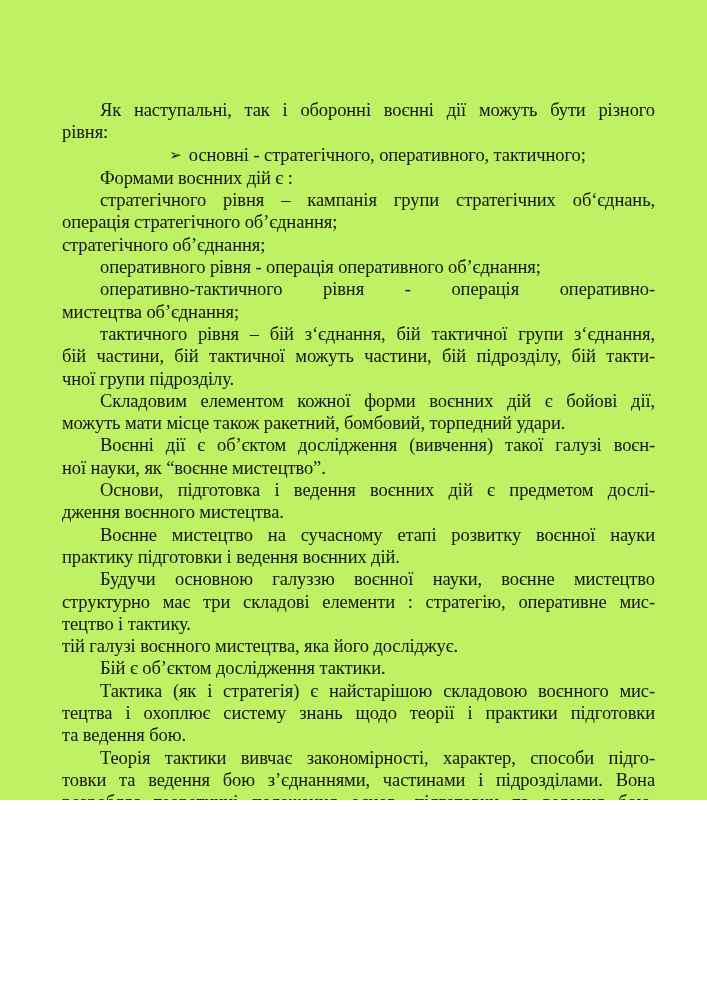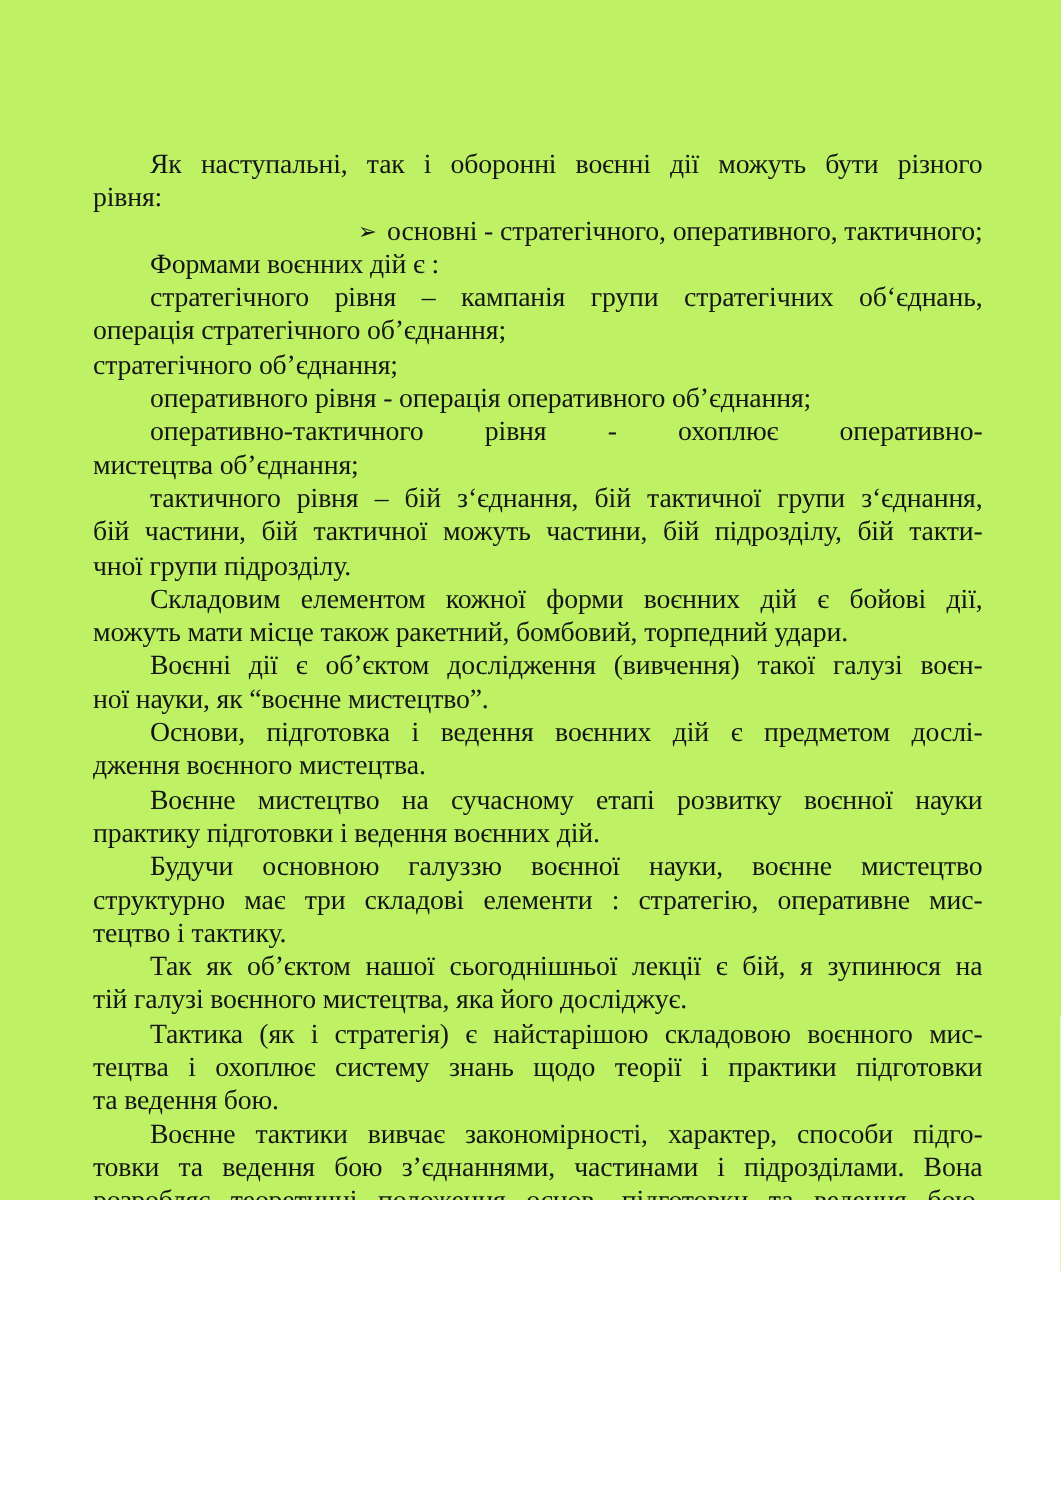--- a/index.html
+++ b/index.html
@@ -37,21 +37,21 @@
     text-align-last: left;
   }
   .line.fill {
     text-align-last: justify;
   }
   .bullet-line {
     font-size: 18.5px;
     line-height: 22.3px;
     letter-spacing: -0.1px;
     padding-left: 38px;
-    text-align: right;
+    text-align: center;
   }
   .bullet-marker {
     display: inline-block;
     font-family: "DejaVu Sans", sans-serif;
     font-size: 15px;
     margin-right: 7px;
     transform: translateY(-1px);
   }
   .page-number {
     position: absolute;
@@ -67,40 +67,40 @@
 <div class="page">
   <div class="text-block" id="text-block">
       <div class="line first">Як наступальні, так і оборонні воєнні дії можуть бути різного</div>
       <div class="line last">рівня:</div>
       <div class="bullet-line"><span class="bullet-marker">➢</span><span>основні - стратегічного, оперативного, тактичного;</span></div>
       <div class="line first last">Формами воєнних дій є :</div>
       <div class="line first">стратегічного рівня – кампанія групи стратегічних об‘єднань,</div>
       <div class="line last">операція стратегічного об’єднання;</div>
       <div class="line last">стратегічного об’єднання;</div>
       <div class="line first last">оперативного рівня - операція оперативного об’єднання;</div>
-      <div class="line first">оперативно-тактичного рівня - охоплює оперативно-</div>
+      <div class="line first">оперативно-тактичного рівня - операція оперативно-</div>
       <div class="line last">мистецтва об’єднання;</div>
       <div class="line first">тактичного рівня – бій з‘єднання, бій тактичної групи з‘єднання,</div>
       <div class="line">бій частини, бій тактичної можуть частини, бій підрозділу, бій такти-</div>
       <div class="line last">чної групи підрозділу.</div>
       <div class="line first">Складовим елементом кожної форми воєнних дій є бойові дії,</div>
       <div class="line last">можуть мати місце також ракетний, бомбовий, торпедний удари.</div>
       <div class="line first">Воєнні дії є об’єктом дослідження (вивчення) такої галузі воєн-</div>
       <div class="line last">ної науки, як “воєнне мистецтво”.</div>
       <div class="line first">Основи, підготовка і ведення воєнних дій є предметом дослі-</div>
       <div class="line last">дження воєнного мистецтва.</div>
       <div class="line first">Воєнне мистецтво на сучасному етапі розвитку воєнної науки</div>
       <div class="line last">практику підготовки і ведення воєнних дій.</div>
       <div class="line first">Будучи основною галуззю воєнної науки, воєнне мистецтво</div>
       <div class="line">структурно має три складові елементи : стратегію, оперативне мис-</div>
       <div class="line last">тецтво і тактику.</div>
-      <div class="line first">Так як об’єктом нашої сьогоднішньої лекції є бій, я зупинюся на</div>
       <div class="line last">тій галузі воєнного мистецтва, яка його досліджує.</div>
+      <div class="line first last">Бій є об’єктом дослідження тактики.</div>
       <div class="line first">Тактика (як і стратегія) є найстарішою складовою воєнного мис-</div>
       <div class="line">тецтва і охоплює систему знань щодо теорії і практики підготовки</div>
       <div class="line last">та ведення бою.</div>
-      <div class="line first">Воєнне тактики вивчає закономірності, характер, способи підго-</div>
+      <div class="line first">Теорія тактики вивчає закономірності, характер, способи підго-</div>
       <div class="line">товки та ведення бою з’єднаннями, частинами і підрозділами. Вона</div>
       <div class="line">розробляє теоретичні положення основ, підготовки та ведення бою,</div>
       <div class="line fill">тактичні вимоги до озброєння і військової техніки, організації</div>
     </div>
   <div class="page-number">8</div>
 </div>
 
 </body></html>

